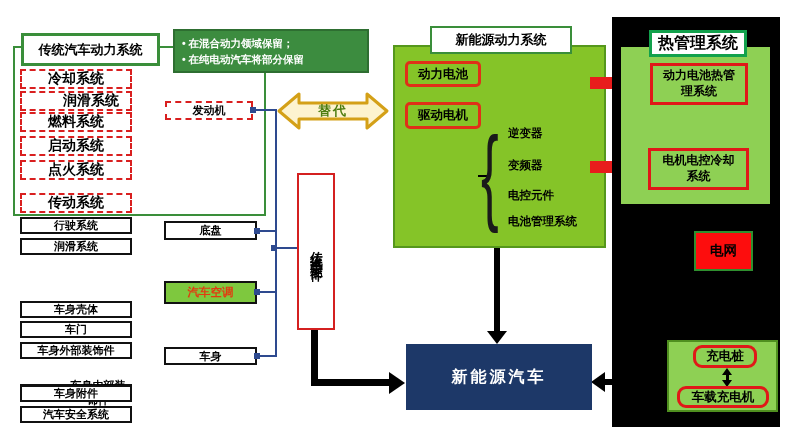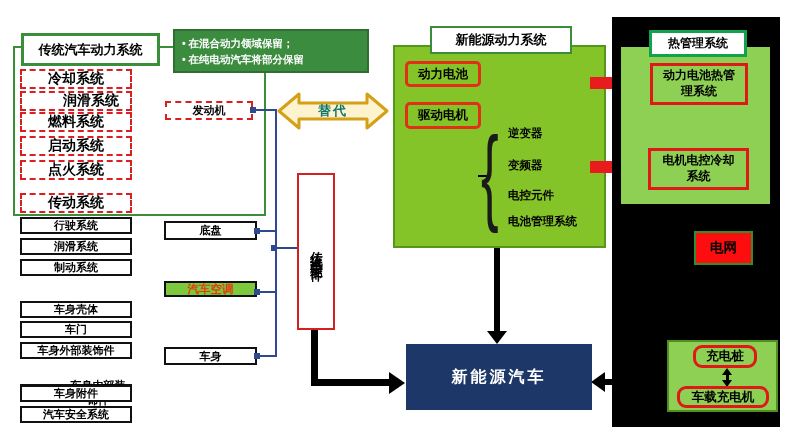--- a/index.html
+++ b/index.html
@@ -48,29 +48,29 @@
   .head-left { width:0; height:0; border-right:14px solid #000;
                border-top:10px solid transparent; border-bottom:10px solid transparent; }
   .tri-up { width:0; height:0; border-bottom:7px solid #000;
             border-left:5px solid transparent; border-right:5px solid transparent; }
   .tri-down { width:0; height:0; border-top:7px solid #000;
               border-left:5px solid transparent; border-right:5px solid transparent; }
 
   
   .blackpanel { background:#000; }
   .thermal-green { background:#8ed054; }
-  .thermal-title { background:#fff; border:3px solid #12a14c; font-size:12px; font-weight:bold; }
+  .thermal-title { background:#fff; border:3px solid #12a14c; font-size:16px; font-weight:bold; }
   .rg-box { border:3px solid #e01818; font-size:12px; font-weight:bold; color:#000; line-height:1.3; }
   .grid-box { background:#fd0d0d; border:2px solid #2f8f2f; font-size:13.5px; font-weight:bold; color:#000; }
   .charge-wrap { background:#8ed054; border:2px solid #4f8f1f; }
   .pill { border:3px solid #e01818; border-radius:9px; font-size:12.5px; font-weight:bold; color:#000; white-space:nowrap; }
 
   .navy-box { background:#1d3868; color:#fff; font-size:16px; font-weight:bold; letter-spacing:3px; }
   .ac-box { background:#7ec83e; border:2px solid #111; color:#e23a10; font-size:11.5px; font-weight:bold; }
-  .replace-label { font-size:13px; font-weight:bold; color:#0f766e; letter-spacing:2px; }
+  .replace-label { font-size:13px; font-weight:bold; color:#4d7c0f; letter-spacing:2px; }
 </style>
 </head>
 <body>
 
 <div class="stage">
 
   <div class="abs grp-border" style="left:13px; top:46px; width:253px; height:170px;"></div>
 
   <div class="abs ctr title-box" style="left:21px; top:33px; width:139px; height:33px;">传统汽车动力系统</div>
 
@@ -81,32 +81,31 @@
 
   <div class="abs ctr dash" style="top:69px;">冷却系统</div>
   <div class="abs ctr dash" style="top:91px;padding-left:30px;">润滑系统</div>
   <div class="abs ctr dash" style="top:112px;">燃料系统</div>
   <div class="abs ctr dash" style="top:136px;">启动系统</div>
   <div class="abs ctr dash" style="top:160px;">点火系统</div>
   <div class="abs ctr dash" style="top:193px;">传动系统</div>
 
   <div class="abs ctr solid" style="top:217px;">行驶系统</div>
   <div class="abs ctr solid" style="top:238px;">润滑系统</div>
-  <div class="abs ctr solid" style="top:259px;">制动系统</div>
 
   <div class="abs ctr solid" style="top:301px;">车身壳体</div>
   <div class="abs ctr solid" style="top:321px;">车门</div>
   <div class="abs ctr solid" style="top:342px;">车身外部装饰件</div>
   <div class="abs ctr solid" style="top:384px;padding-left:44px;">车身内部装饰件</div>
   <div class="abs ctr solid" style="top:385px;">车身附件</div>
   <div class="abs ctr solid" style="top:406px;">汽车安全系统</div>
 
   <div class="abs ctr engine-dash" style="left:165px; top:101px; width:88px; height:19px;">发动机</div>
   <div class="abs ctr mid-solid" style="left:164px; top:221px; width:93px; height:19px;">底盘</div>
-  <div class="abs ctr ac-box" style="left:164px; top:281px; width:93px; height:16px;">汽车空调</div>
+  <div class="abs ctr ac-box" style="left:164px; top:281px; width:93px; height:23px;">汽车空调</div>
   <div class="abs ctr mid-solid" style="left:164px; top:347px; width:93px; height:18px;">车身</div>
 
   <div class="abs ctr vparts" style="left:297px; top:173px; width:38px; height:157px;">传统汽车零部件</div>
 
   <div class="abs bl" style="left:275px; top:109px; width:2px; height:248px;"></div>
   <div class="abs bl" style="left:253px; top:109px; width:22px; height:2px;"></div>
   <div class="abs bl" style="left:257px; top:230px; width:18px; height:2px;"></div>
   <div class="abs bl" style="left:277px; top:247px; width:20px; height:2px;"></div>
   <div class="abs bl" style="left:257px; top:291px; width:18px; height:2px;"></div>
   <div class="abs bl" style="left:257px; top:355px; width:18px; height:2px;"></div>
@@ -153,21 +152,21 @@
   <div class="abs ctr navy-box" style="left:406px; top:344px; width:186px; height:66px;">新能源汽车</div>
 
   <div class="abs blackpanel" style="left:612px; top:17px; width:168px; height:410px;"></div>
 
   <div class="abs thermal-green" style="left:621px; top:47px; width:149px; height:157px;"></div>
   <div class="abs ctr thermal-title" style="left:649px; top:30px; width:98px; height:27px;">热管理系统</div>
 
   <div class="abs ctr rg-box" style="left:650px; top:63px; width:98px; height:42px; padding:0 6px;">动力电池热管理系统</div>
   <div class="abs ctr rg-box" style="left:648px; top:148px; width:101px; height:42px; padding:0 6px;">电机电控冷却系统</div>
 
-  <div class="abs ctr grid-box" style="left:694px; top:231px; width:59px; height:34px;">电网</div>
+  <div class="abs ctr grid-box" style="left:694px; top:231px; width:59px; height:40px;">电网</div>
 
   <div class="abs charge-wrap" style="left:667px; top:340px; width:111px; height:72px;"></div>
   <div class="abs ctr pill" style="left:693px; top:345px; width:64px; height:23px;">充电桩</div>
   <div class="abs tri-up" style="left:722px; top:368px;"></div>
   <div class="abs blkbar" style="left:726px; top:374px; width:3px; height:7px;"></div>
   <div class="abs tri-down" style="left:722px; top:380px;"></div>
   <div class="abs ctr pill" style="left:677px; top:386px; width:92px; height:22px;">车载充电机</div>
 
 </div>
 

